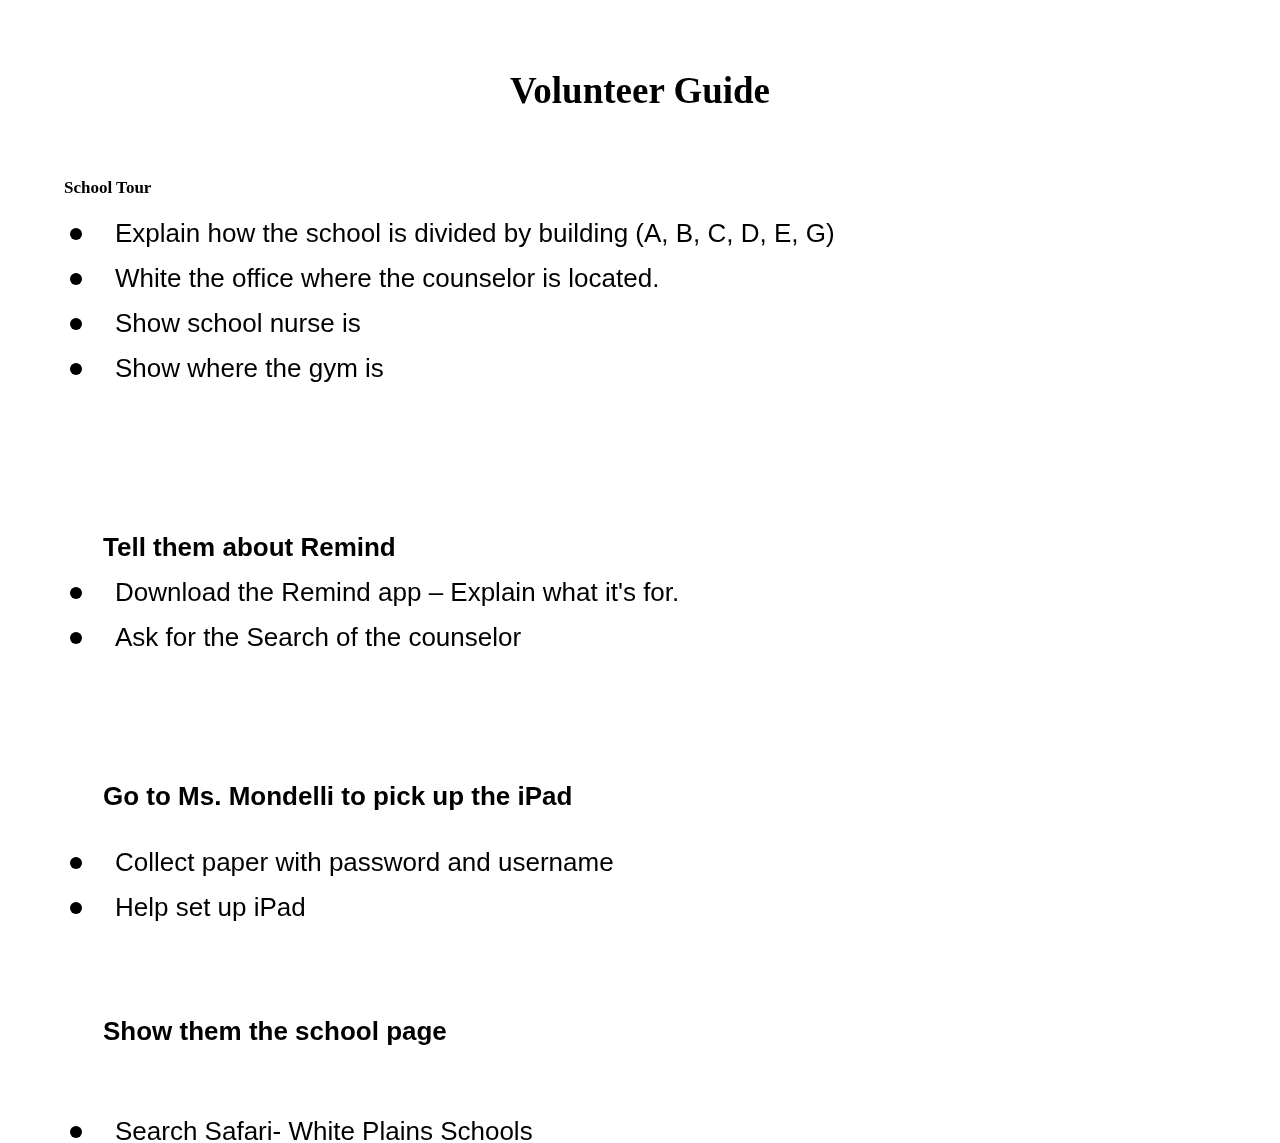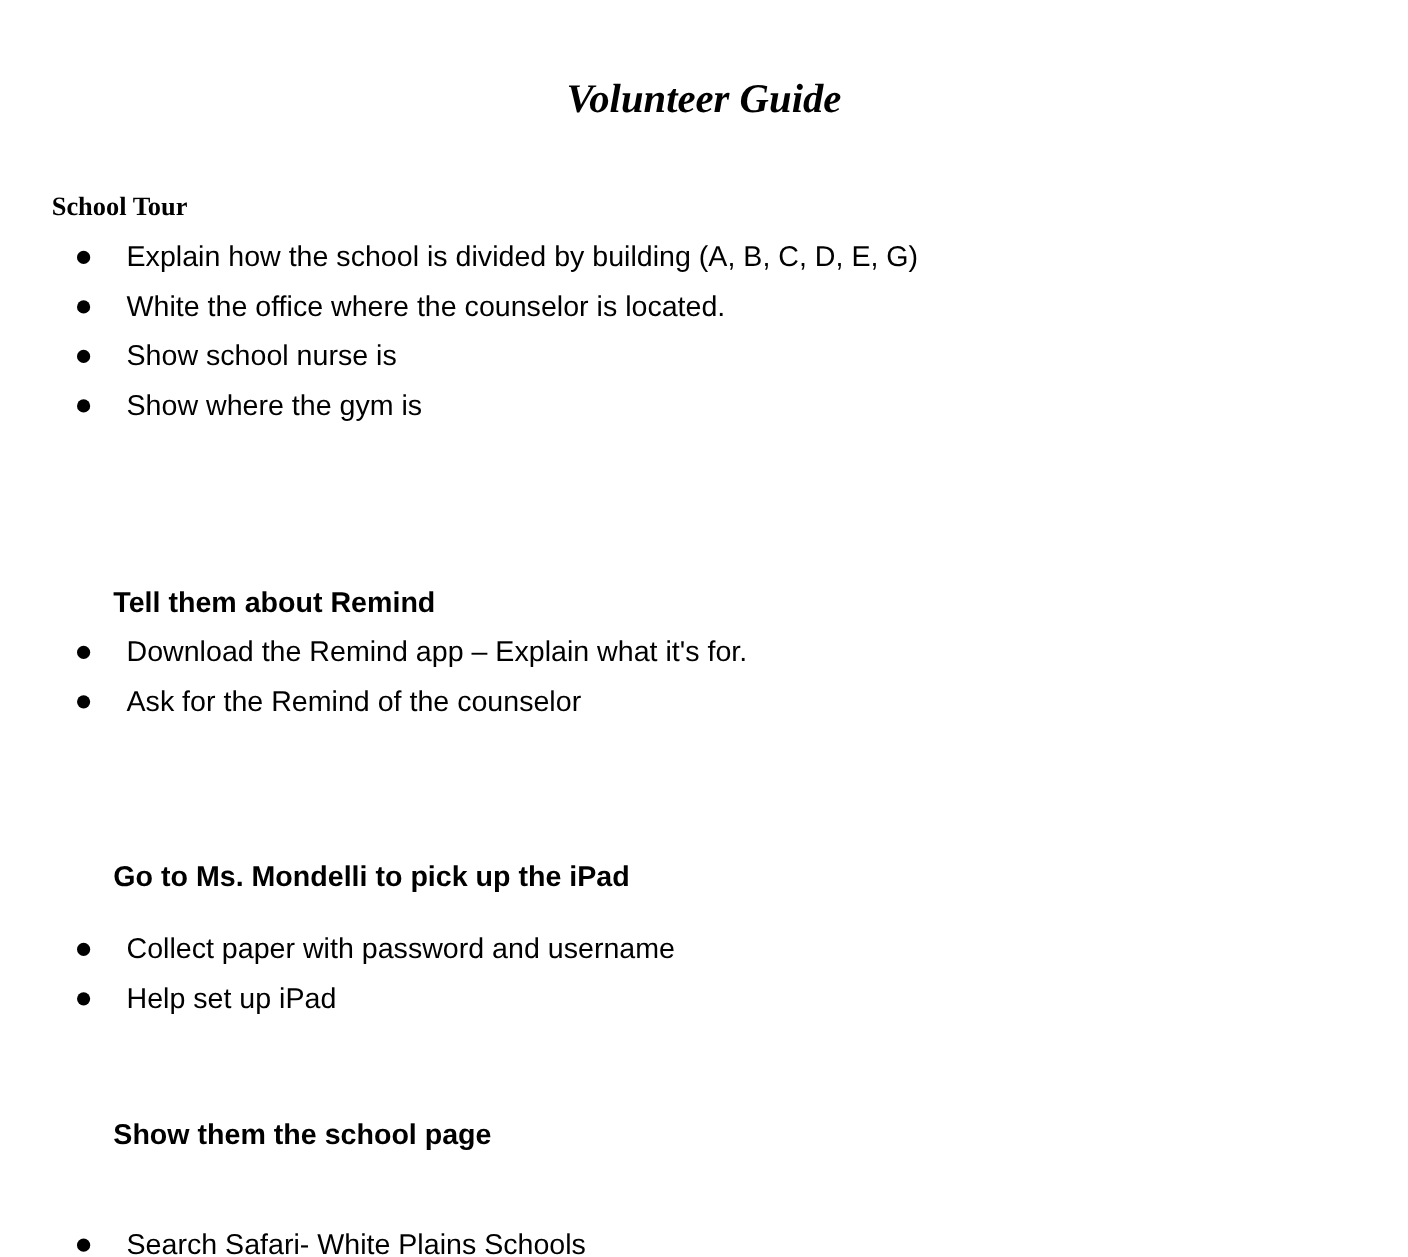--- a/index.html
+++ b/index.html
@@ -18,28 +18,27 @@
       position: absolute;
       top: 68px;
       left: 0;
       width: 1280px;
       text-align: center;
       font-family: "Liberation Serif", serif;
       font-weight: bold;
       font-size: 37px;
       line-height: 46px;
       margin: 0;
-      font-style: italic;
     }
     .section-heading-serif {
       position: absolute;
-      left: 47px;
+      left: 64px;
       font-family: "Liberation Serif", serif;
       font-weight: bold;
-      font-size: 24px;
+      font-size: 17px;
       line-height: 32px;
       margin: 0;
     }
     .section-heading-sans {
       position: absolute;
       left: 103px;
       font-family: "Liberation Sans", sans-serif;
       font-weight: bold;
       font-size: 26px;
       line-height: 32px;
@@ -101,21 +100,21 @@
 </ul>
 
 <h2 class="section-heading-sans" style="top:531px;">Tell them about Remind</h2>
 <ul class="bullet-list" style="top:576px;">
   <li class="bullet-item">
     <span class="bullet-dot"></span>
     <span class="bullet-text">Download the Remind app  – Explain what it's for.</span>
   </li>
   <li class="bullet-item">
     <span class="bullet-dot"></span>
-    <span class="bullet-text">Ask for the Remind of the counselor</span>
+    <span class="bullet-text">Ask for the Search of the counselor</span>
   </li>
 </ul>
 
 <h2 class="section-heading-sans" style="top:780px;">Go to Ms. Mondelli to pick up the iPad</h2>
 <ul class="bullet-list" style="top:846px;">
   <li class="bullet-item">
     <span class="bullet-dot"></span>
     <span class="bullet-text">Collect paper with password and username</span>
   </li>
   <li class="bullet-item">

